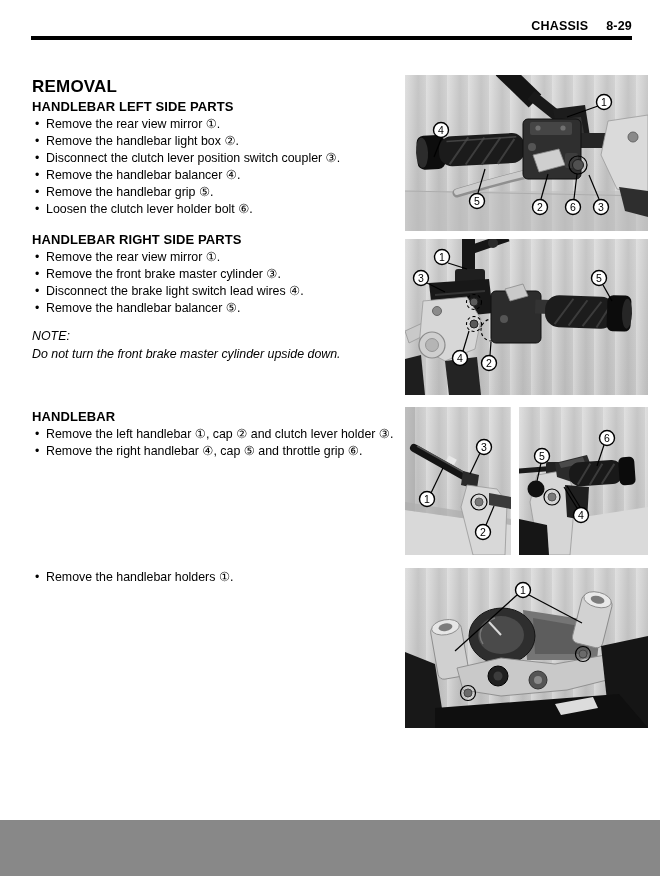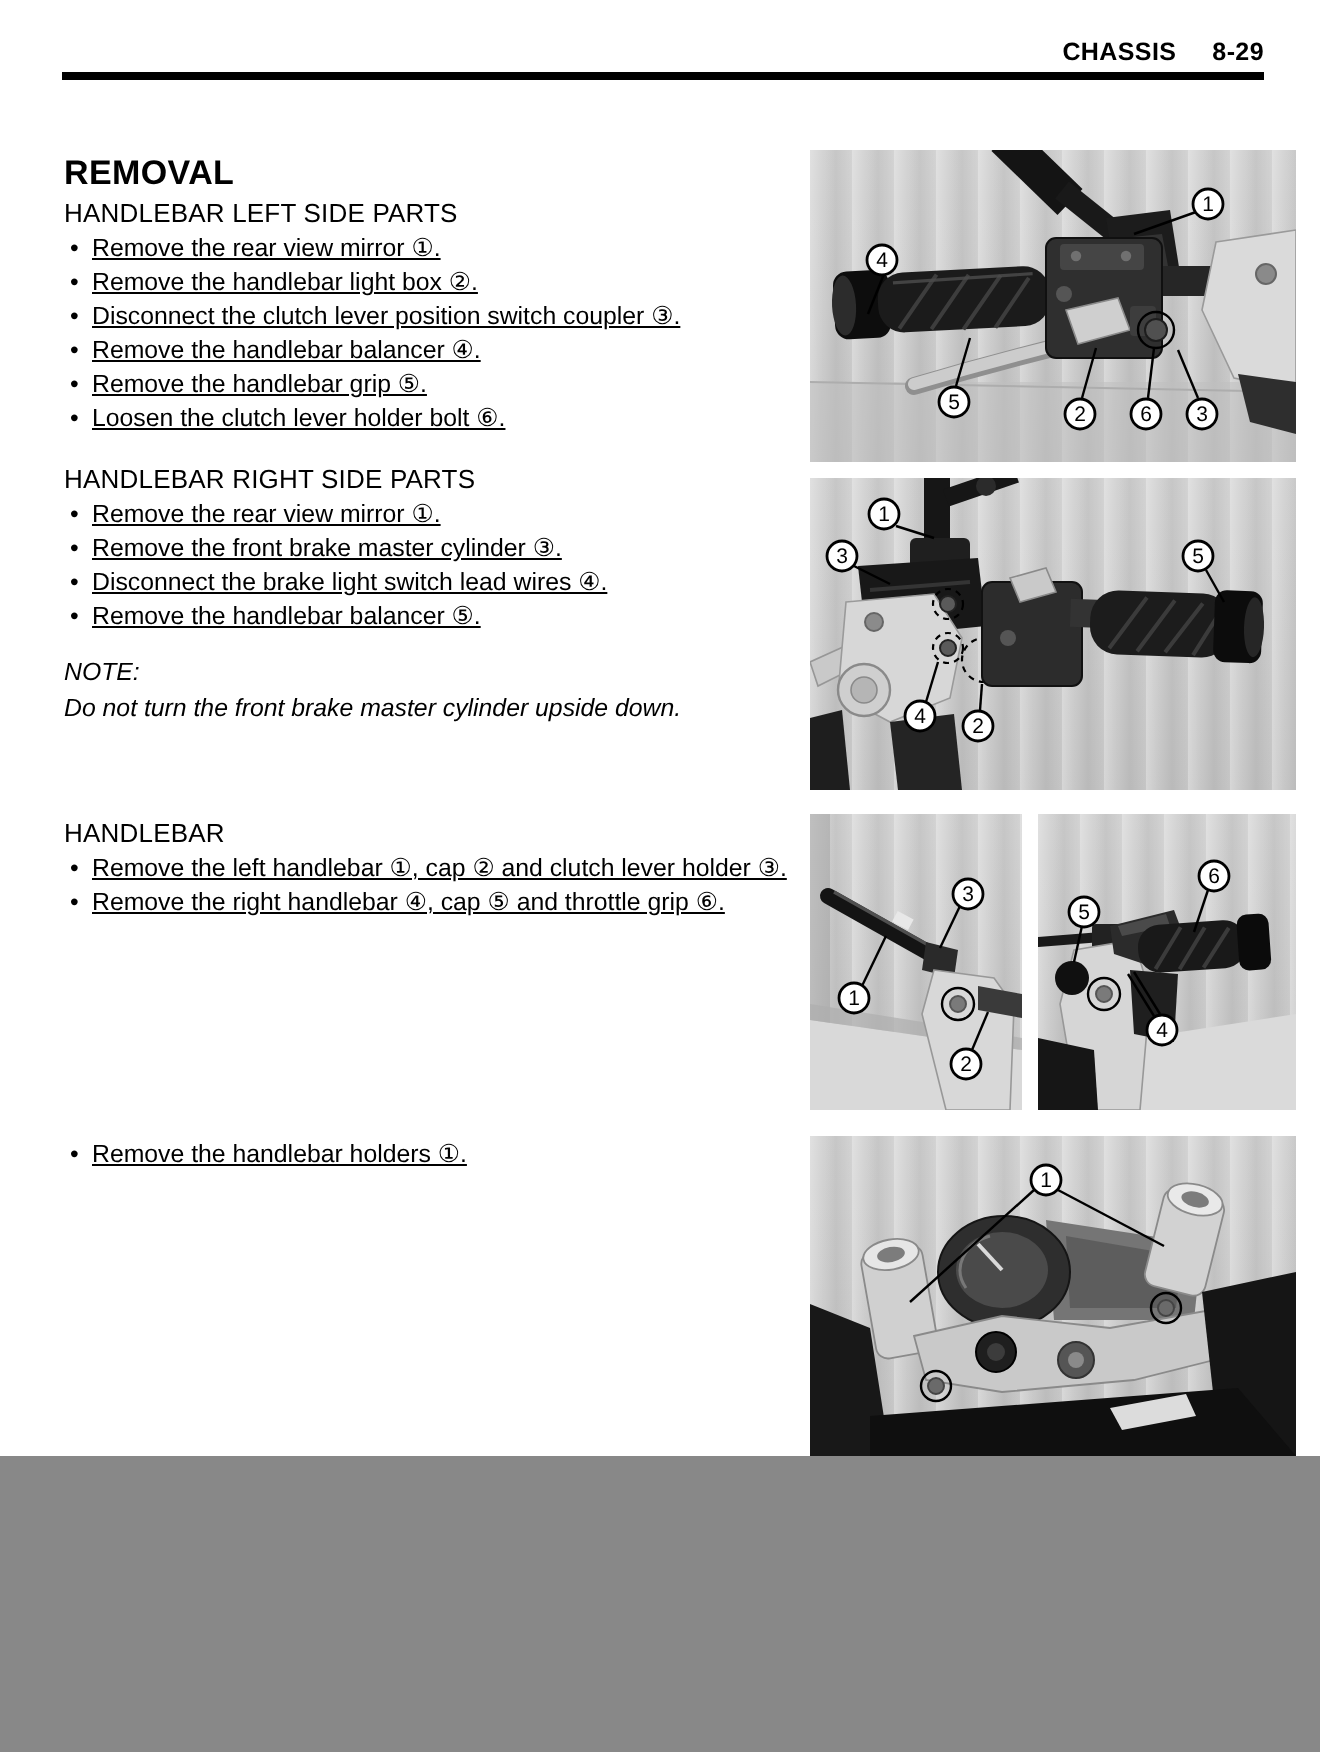--- a/index.html
+++ b/index.html
@@ -1,18 +1,18 @@
 <!DOCTYPE html>
 <html><head>
 <meta charset="utf-8">
 <style>
   html,body{margin:0;padding:0;background:#888;}
   .page{
     position:relative;
-    width:660px;height:728px;
+    width:660px;height:820px;
     background:#ffffff;
     font-family:"Liberation Sans", sans-serif;
     color:#000;
     overflow:hidden;
   }
   
   .pg-header{
     position:absolute;top:19px;right:28px;
     font-size:12.5px;font-weight:bold;letter-spacing:.2px;
   }
@@ -22,23 +22,23 @@
     width:601px;height:3.5px;background:#000;
   }
   
   .tsec{position:absolute;left:32px;width:366px;}
   .tsec h1{
     margin:0 0 3px 0;font-size:17px;line-height:19px;
     font-weight:bold;letter-spacing:.2px;
   }
   .tsec h2{
     margin:0 0 2px 0;font-size:13px;line-height:15px;
-    font-weight:normal;letter-spacing:.1px;
-  }
-  .tsec ul{margin:0;padding:0;list-style:none;text-decoration:underline;}
+    font-weight:bold;letter-spacing:.1px;
+  }
+  .tsec ul{margin:0;padding:0;list-style:none;}
   .tsec li{
     position:relative;padding-left:14px;
     font-size:12.4px;line-height:17px;
   }
   .tsec li::before{
     content:"\2022";
     position:absolute;left:3px;top:0;
   }
   .note{margin-top:11px;font-style:italic;font-size:12.4px;line-height:17.5px;}
   .note .lbl{display:block;}

